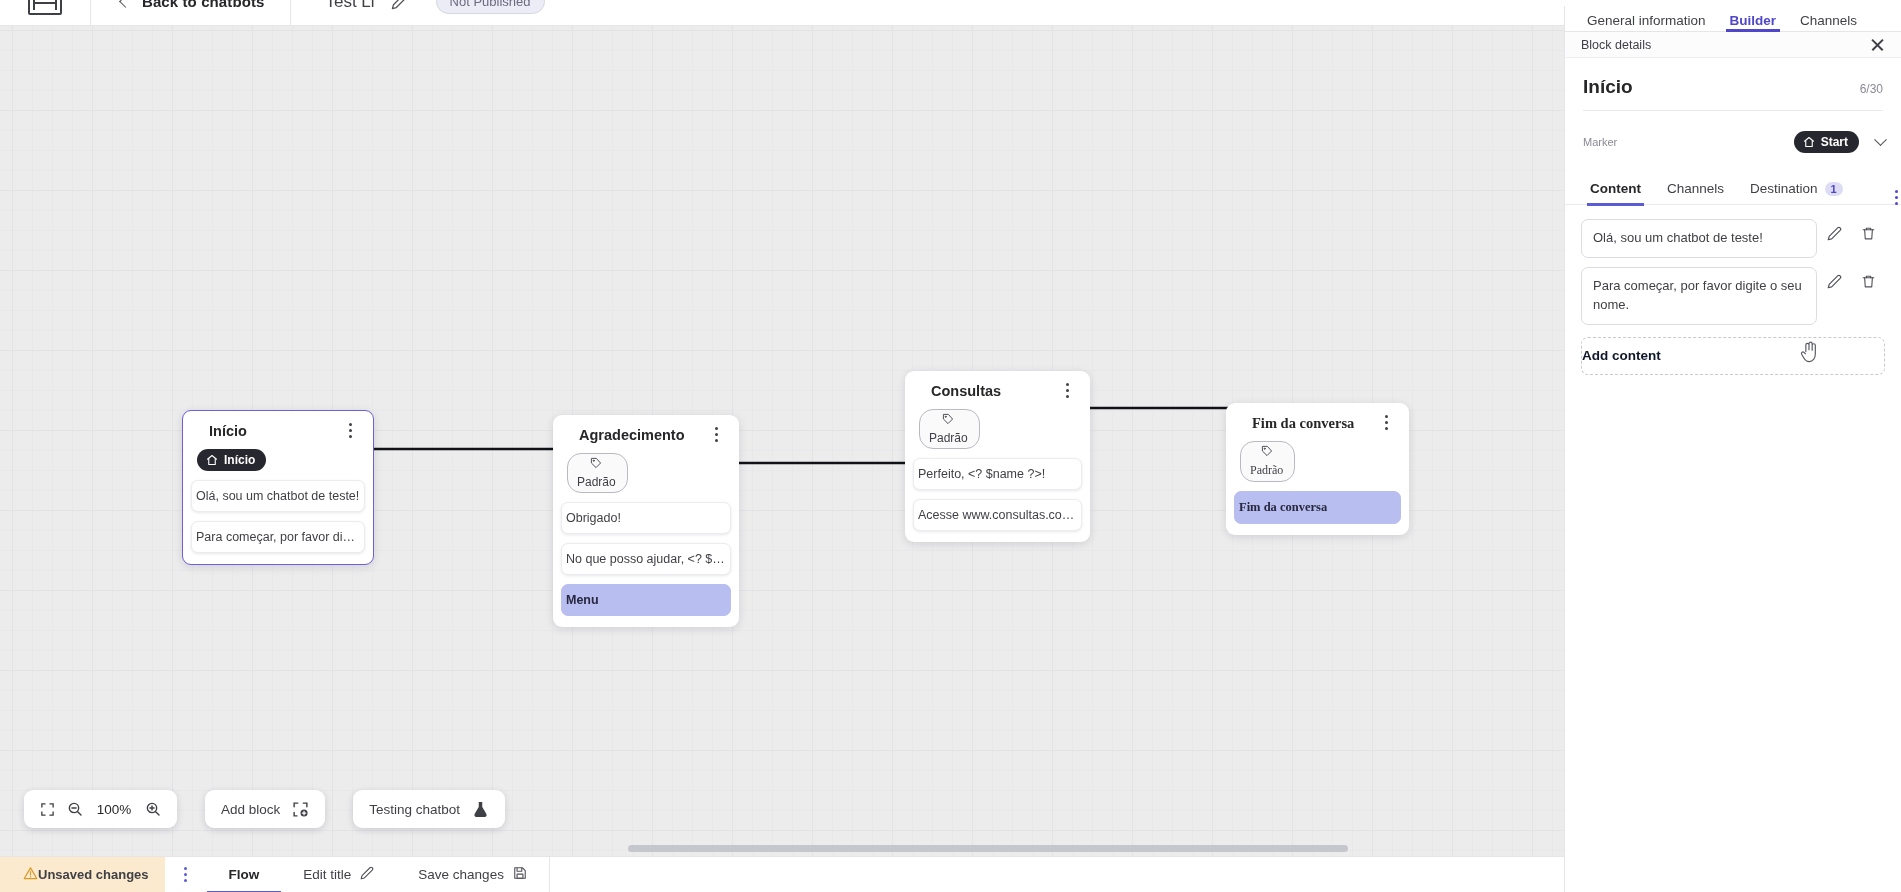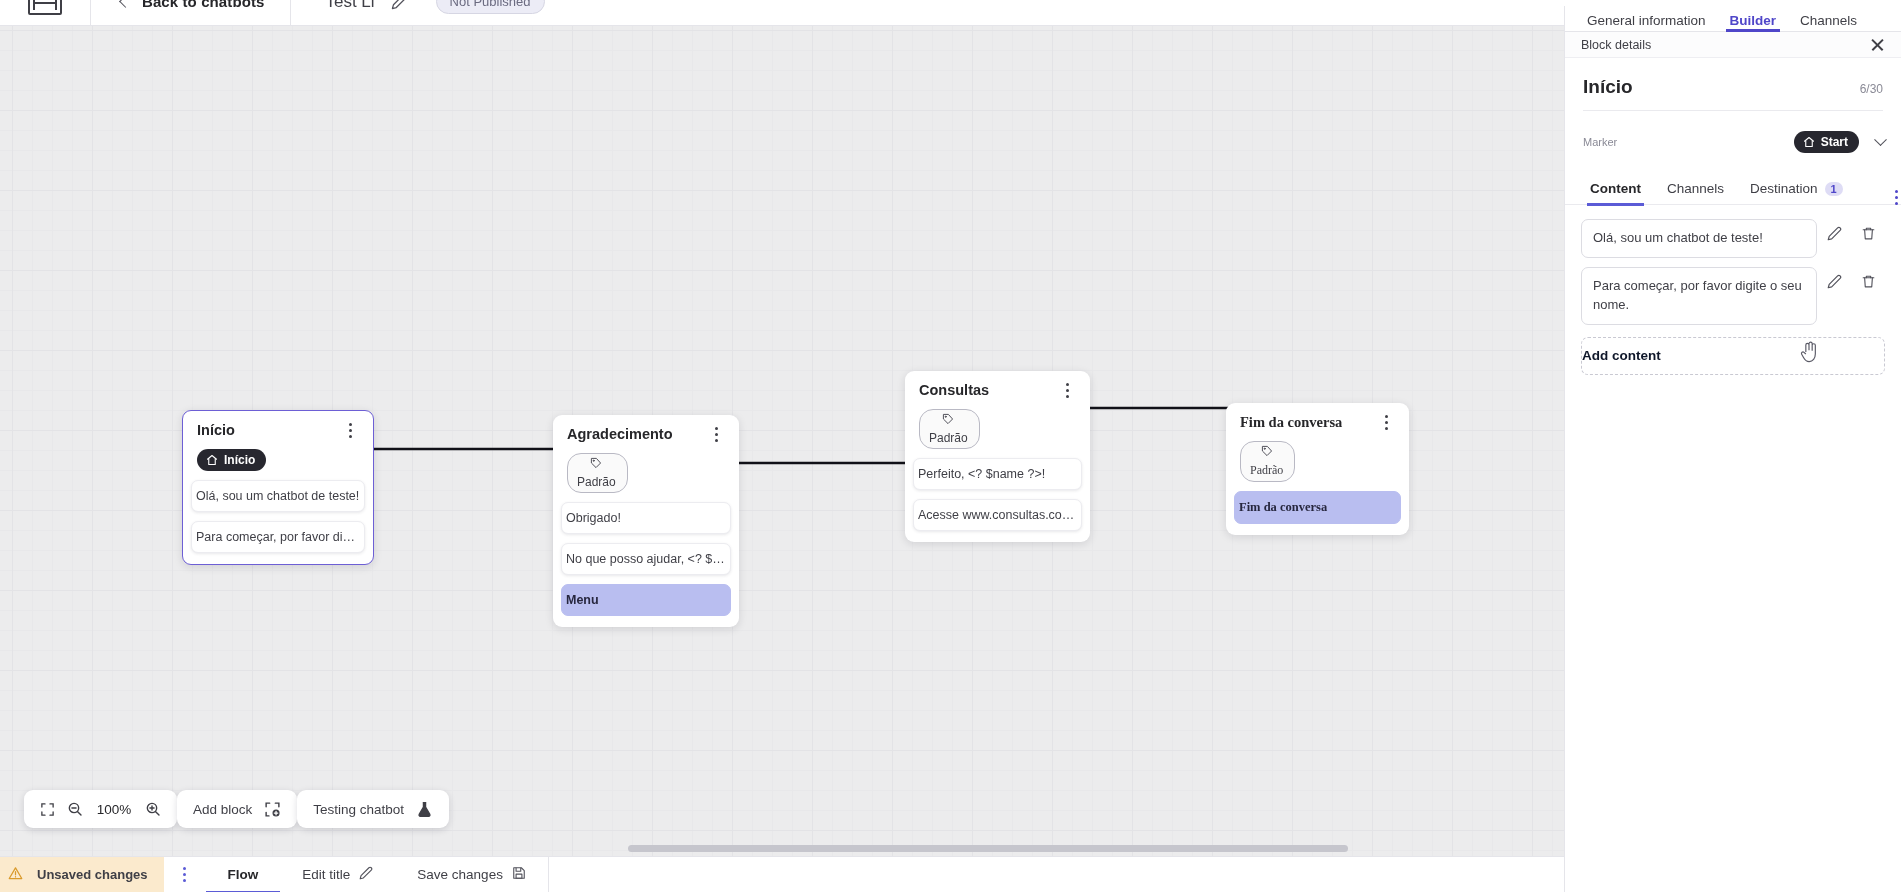--- a/index.html
+++ b/index.html
@@ -77,22 +77,23 @@
   
   .block {
     position: absolute;
     background: #ffffff;
     border-radius: 9px;
     box-shadow: 0 2px 8px rgba(30,30,50,.13);
     padding: 11px 0 11px 0;
   }
   .block.selected { border: 1.6px solid #6d5fd5; }
   .block-head {
-    display: flex; align-items: center; justify-content: space-between;
+    display: flex; align-items: flex-end; justify-content: space-between;
     padding: 0 14px;
+    margin-left: 12px;
   }
   .block-title { font-size: 14.5px; font-weight: 600; color: #27272a; line-height: 1.2; }
   .kebab { width: 16px; height: 18px; position: relative; cursor: pointer; flex: 0 0 auto; }
   .kebab i {
     position: absolute; left: 6px; width: 3px; height: 3px; border-radius: 50%;
     background: #3f3f46; display: block;
   }
   .kebab i:nth-child(1){ top: 1px; }
   .kebab i:nth-child(2){ top: 7px; }
   .kebab i:nth-child(3){ top: 13px; }
@@ -118,39 +119,39 @@
   .msg.menu {
     background: #b9bef0; border-color: #b9bef0; color: #27273f; font-weight: 700;
     box-shadow: none;
   }
 
   
   .connectors { position: absolute; left: 0; top: 0; width: 1564px; height: 830px; pointer-events: none; }
 
   
   .float-toolbar {
-    position: absolute; left: 24px; bottom: 28px; display: flex; gap: 0; align-items: flex-start;
+    position: absolute; left: 24px; bottom: 28px; display: flex; gap: 28px; align-items: flex-start;
   }
   .pill {
     background: #ffffff; border-radius: 9px; box-shadow: 0 2px 7px rgba(30,30,50,.15);
     height: 38px; display: flex; align-items: center; padding: 0 16px; gap: 12px;
     font-size: 13.5px; color: #3f3f46;
   }
   .pill .ic { cursor: pointer; display: flex; align-items: center; }
   .zoom-val { font-size: 13.5px; color: #27272a; min-width: 38px; text-align: center; }
 
   
   .statusbar {
     position: absolute; left: 0; bottom: 0; width: 1564px; height: 36px;
     background: #ffffff; border-top: 1px solid #e5e5ea;
     display: flex; align-items: stretch;
   }
   .unsaved {
-    background: #fbeacd; display: flex; align-items: center; gap: 14px;
-    padding: 0 16px 0 8px; font-size: 13px; font-weight: 600; color: #3f3f46;
+    background: #fbeacd; display: flex; align-items: center; gap: 0;
+    padding: 0 16px 0 23px; font-size: 13px; font-weight: 600; color: #3f3f46;
   }
   .sb-kebab { display: flex; align-items: center; padding: 0 13px; }
   .sb-kebab .kebab i { background: #5b5bd6; }
   .sb-item {
     display: flex; align-items: center; gap: 9px; padding: 0 22px;
     font-size: 13.5px; color: #3f3f46; cursor: pointer; position: relative;
   }
   .sb-item.active { font-weight: 700; color: #27272a; }
   .sb-item.active::after {
     content: ""; position: absolute; left: 0; right: 0; bottom: -1px; height: 2.5px; background: #5b5bd6;

